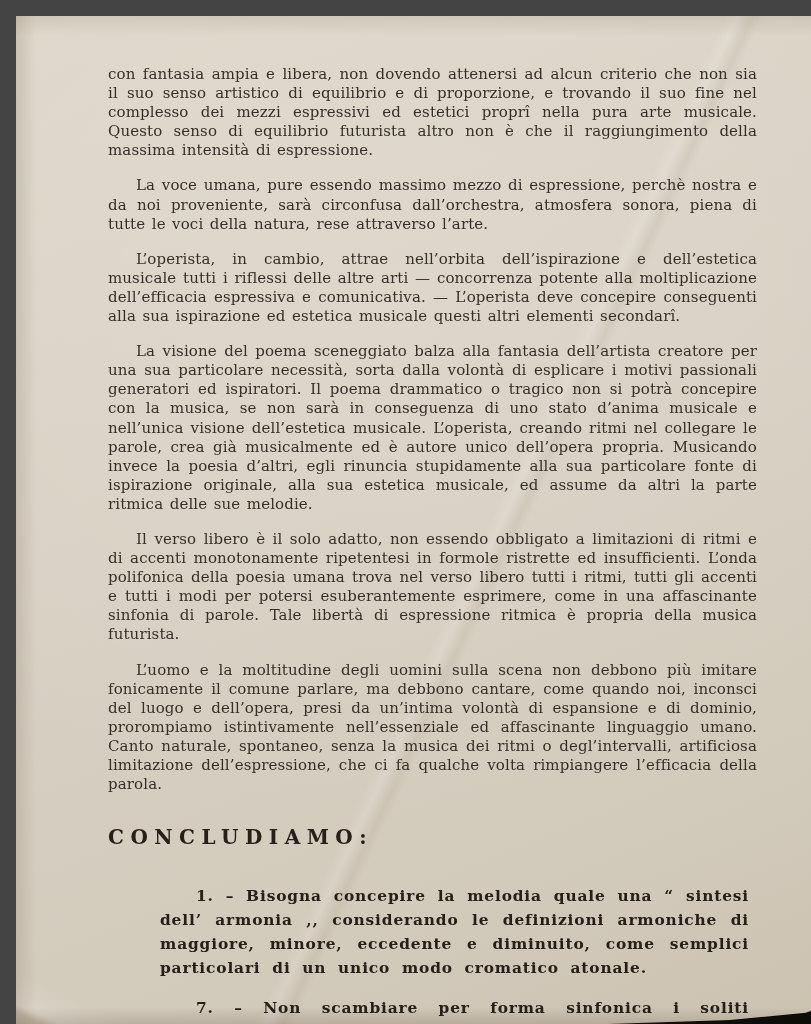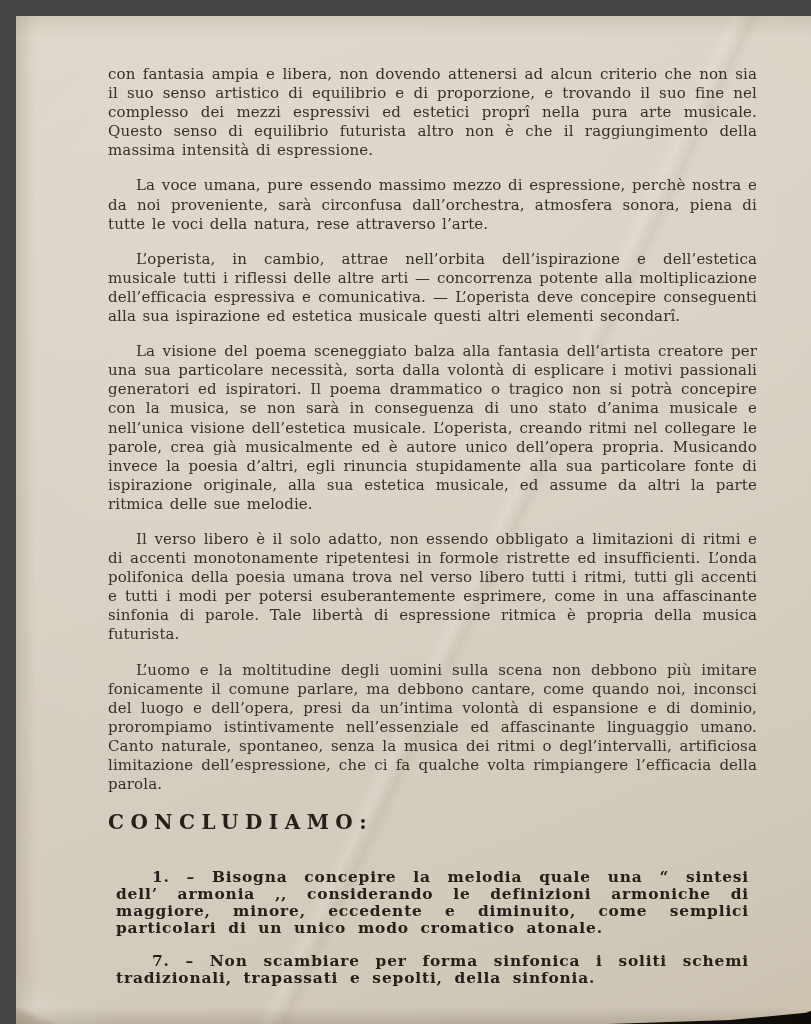--- a/index.html
+++ b/index.html
@@ -37,38 +37,40 @@
     font-size:15px;
     line-height:19.1px;
     text-align:justify;
     text-indent:28px;
     letter-spacing:0.12px;
     word-spacing:1.6px;
     color:var(--ink);
   }
   .body-paragraph.continuation{text-indent:0;}
   .concludiamo-heading{
+    margin-top:15px;
     font-size:20px;
     font-weight:bold;
     letter-spacing:6.5px;
     color:var(--ink_bold);
   }
   .conclusions-list{
     margin-top:11px;
     list-style:none;
   }
   .conclusion-item{
     font-size:15.4px;
     font-weight:bold;
-    line-height:17px;
+    line-height:24px;
     text-align:justify;
     text-indent:36px;
     letter-spacing:0.85px;
     word-spacing:5.5px;
     color:var(--ink_bold);
+    margin-left:44px;
   }
 </style>
 </head>
 <body>
 
 <div class="scan">
   <div class="paper"></div>
   <div class="text-column">
 
     <p class="body-paragraph continuation">con fantasia ampia e libera, non dovendo attenersi ad alcun criterio che non sia il suo senso artistico di equilibrio e di proporzione, e trovando il suo fine nel complesso dei mezzi espressivi ed estetici proprî nella pura arte musicale. Questo senso di equilibrio futurista altro non è che il raggiungimento della massima intensità di espressione.</p>

